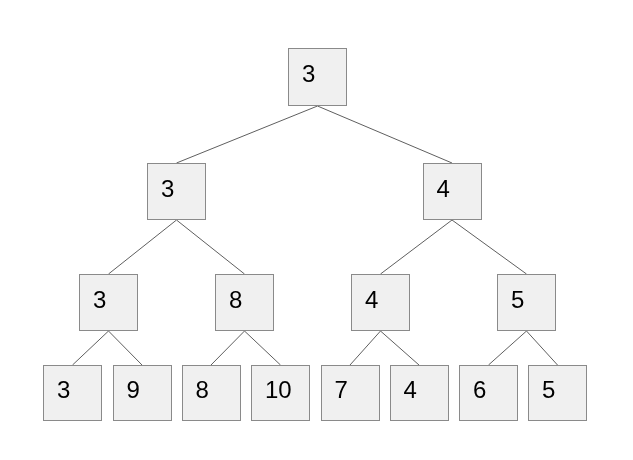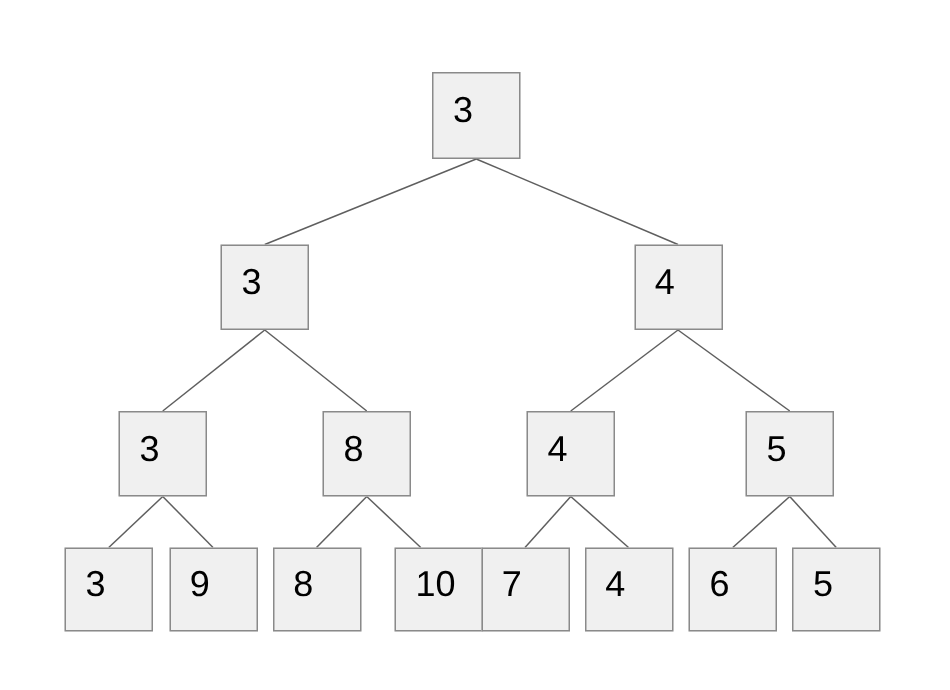--- a/index.html
+++ b/index.html
@@ -82,21 +82,21 @@
     </div>
     <div class="node" style="left: 43px; top: 365px; width: 59px; height: 56px;">
       <span class="value">3</span>
     </div>
     <div class="node" style="left: 112.5px; top: 365px; width: 59px; height: 56px;">
       <span class="value">9</span>
     </div>
     <div class="node" style="left: 181.5px; top: 365px; width: 59px; height: 56px;">
       <span class="value">8</span>
     </div>
-    <div class="node" style="left: 263px; top: 365px; width: 59px; height: 56px;">
+    <div class="node" style="left: 251px; top: 365px; width: 59px; height: 56px;">
       <span class="value">10</span>
     </div>
     <div class="node" style="left: 320.5px; top: 365px; width: 59px; height: 56px;">
       <span class="value">7</span>
     </div>
     <div class="node" style="left: 389.5px; top: 365px; width: 59px; height: 56px;">
       <span class="value">4</span>
     </div>
     <div class="node" style="left: 459px; top: 365px; width: 59px; height: 56px;">
       <span class="value">6</span>

